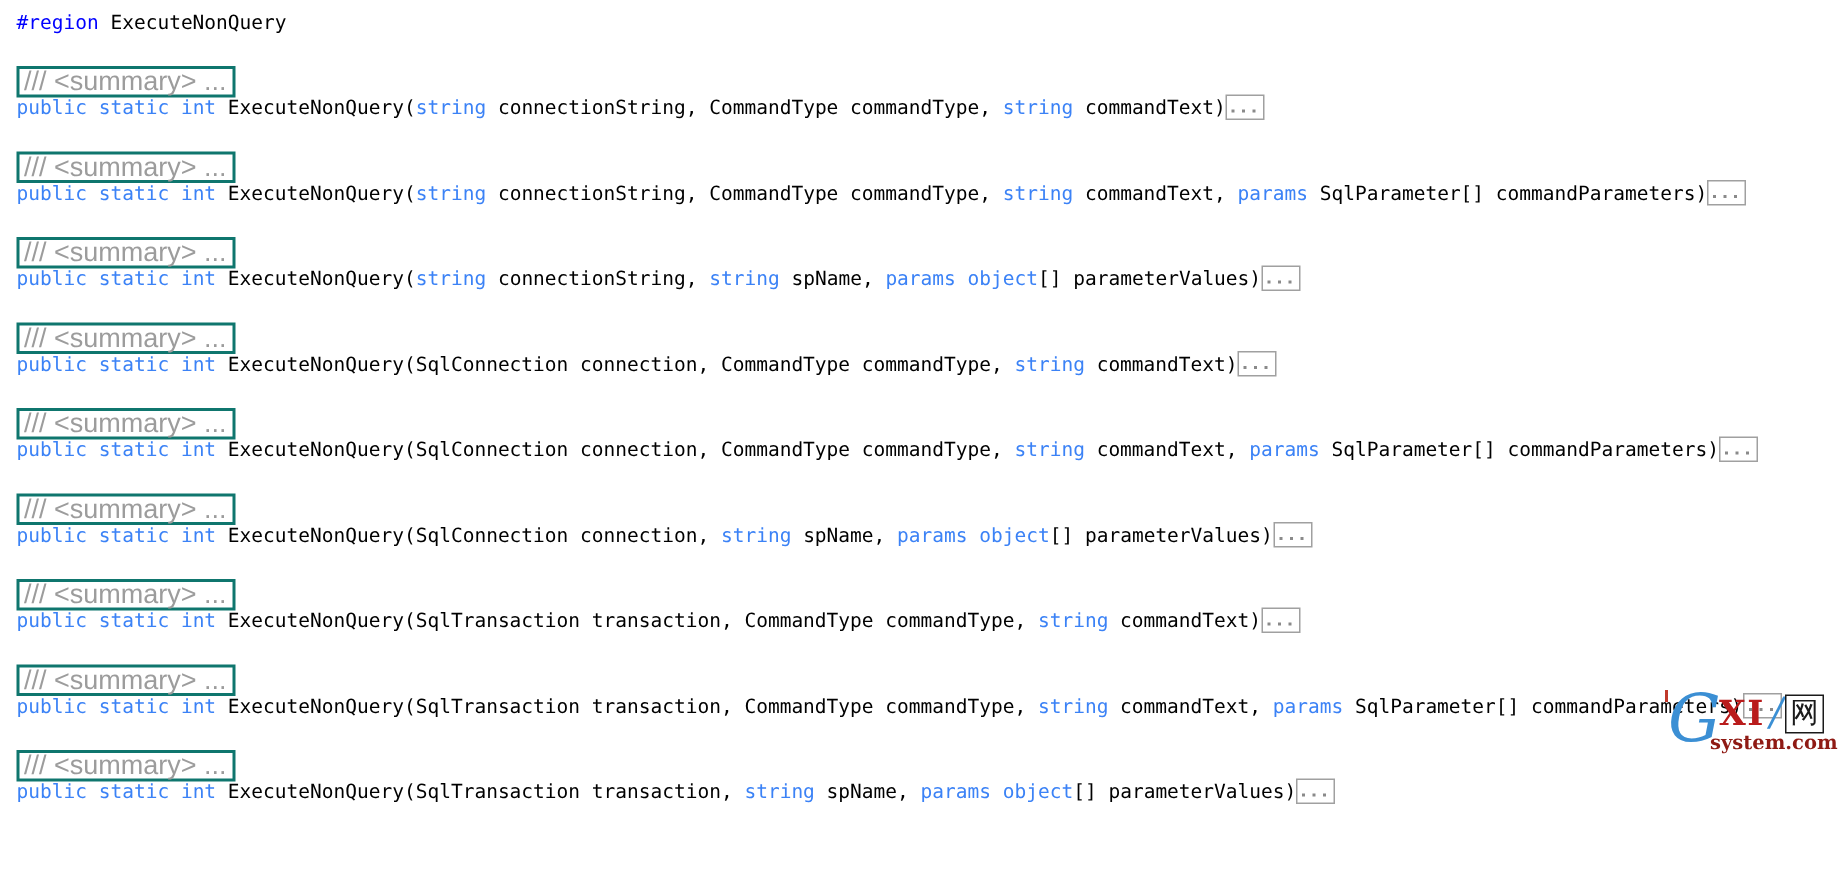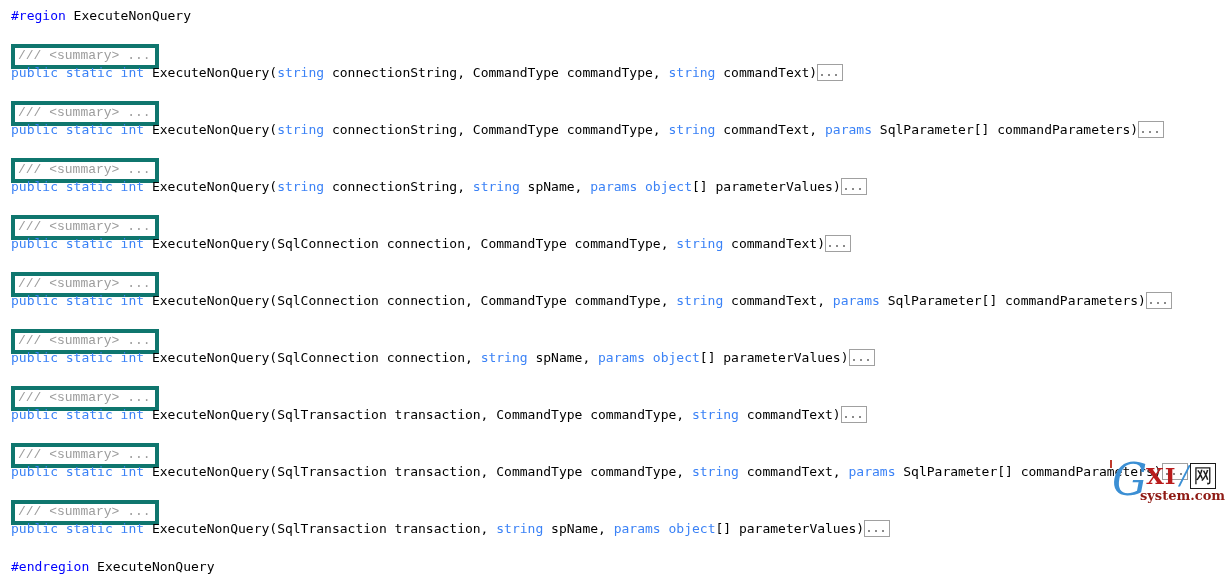--- a/index.html
+++ b/index.html
@@ -42,25 +42,25 @@
     height: 19px;
     margin: 0;
   }
 
   
   .gap { height: 19px; }
 
   
   .summary-chip {
     display: inline-block;
-    border: 4px solid #0f766e;
+    border: 2px solid #0f766e;
     background: #ffffff;
     color: #9c9c9c;
-    font-family: Liberation Mono, monospace;
-    font-size: 13px;
+    font-family: Liberation Sans, sans-serif;
+    font-size: 18px;
     line-height: 14px;
     padding: 1px 4px 2px 3px;
     box-sizing: border-box;
     white-space: pre;
     vertical-align: top;
   }
   .summary-row {
     height: 19px;
     line-height: 19px;
   }
@@ -217,21 +217,20 @@
         <div class="code-line sig-row"><span class="kw">public</span><span class="plain"> </span><span class="kw">static</span><span class="plain"> </span><span class="kw">int</span><span class="plain"> ExecuteNonQuery(SqlTransaction transaction, CommandType commandType, </span><span class="kw">string</span><span class="plain"> commandText, </span><span class="kw">params</span><span class="plain"> SqlParameter[] commandParameters)</span><span class="body-chip" title="..."></span></div>
         <div class="gap"></div>
       </div>
       <div class="member-block">
         <div class="code-line summary-row"><span class="summary-chip">/// &lt;summary&gt; ...</span></div>
         <div class="code-line sig-row"><span class="kw">public</span><span class="plain"> </span><span class="kw">static</span><span class="plain"> </span><span class="kw">int</span><span class="plain"> ExecuteNonQuery(SqlTransaction transaction, </span><span class="kw">string</span><span class="plain"> spName, </span><span class="kw">params</span><span class="plain"> </span><span class="kw">object</span><span class="plain">[] parameterValues)</span><span class="body-chip" title="..."></span></div>
         <div class="gap"></div>
       </div>
     </div>
 
-  <div class="code-line region-line"><span class="pp">#endregion</span><span class="plain"> ExecuteNonQuery</span></div>
 
   <div id="watermark">
     <div class="wm-tick"></div>
     <div class="wm-g">G</div>
     <div class="wm-xi">XI</div>
     <div class="wm-slash">/</div>
     <div class="wm-cjk">网</div>
     <div class="wm-domain">system.com</div>
   </div>
 

